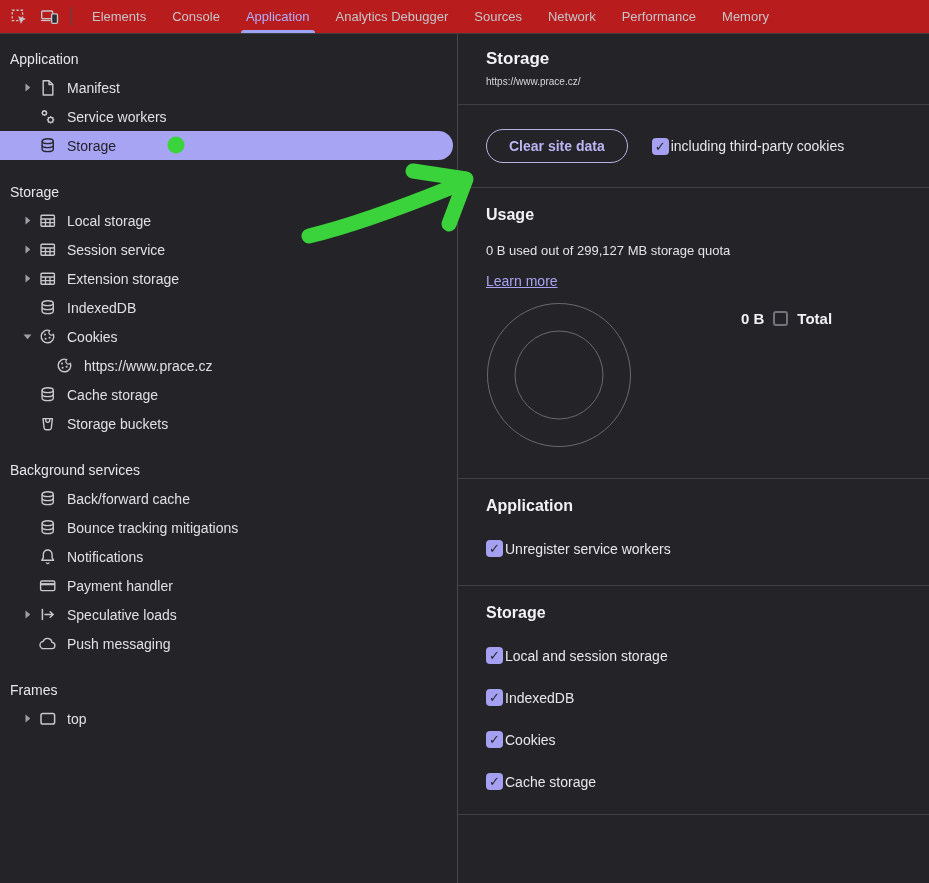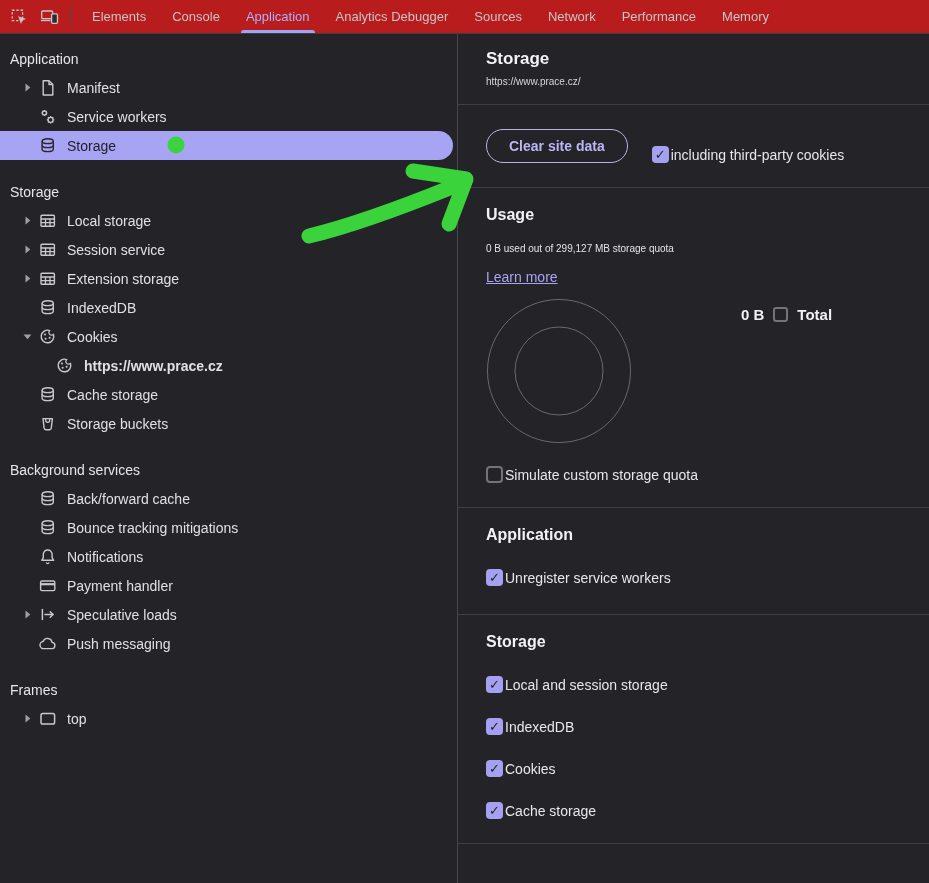--- a/index.html
+++ b/index.html
@@ -26,41 +26,41 @@
   
   .side-section{margin-bottom:17px;}
   .sec-title{height:29px;display:flex;align-items:center;padding-left:10px;
              font-size:14px;color:#e6e6e9;}
   .row{height:29px;display:flex;align-items:center;padding-left:16px;font-size:14px;
        color:#dfe0e3;cursor:default;}
   .row .arr{width:22px;height:19px;display:flex;align-items:center;justify-content:center;
             color:#9fa0a6;flex:none;}
   .row .ticon{width:20px;height:20px;margin-right:9px;color:#c8c8cd;flex:none;}
   .row .lbl{white-space:nowrap;}
-  .row.child{padding-left:55px;font-weight:bold;}
+  .row.child{padding-left:55px;}
   .row.selected{background:#a7a4f4;color:#1e1e24;border-radius:0 15px 15px 0;
                 margin-right:4px;}
   .row.selected .ticon{color:#26262b;}
   
   .main-header{padding:15px 28px 17px;border-bottom:1px solid #3e3e44;}
   .main-header h1{margin:0 0 7px;font-size:17px;font-weight:bold;color:#f4f4f6;}
   .origin{font-size:10px;color:#d6d6d9;}
-  .clear-bar{padding:24px 28px;border-bottom:1px solid #3e3e44;display:flex;align-items:flex-end;gap:24px;}
+  .clear-bar{padding:24px 28px;border-bottom:1px solid #3e3e44;display:flex;align-items:center;gap:24px;}
   .clear-btn{background:transparent;border:1px solid #b7b3e4;border-radius:17px;
              padding:8px 22px;font-size:14px;font-weight:bold;color:#bcb5f4;
              font-family:inherit;cursor:pointer;}
   .cbrow{display:flex;align-items:center;gap:2px;font-size:14px;color:#e7e7ea;}
   .cb{width:17px;height:17px;border-radius:4px;flex:none;box-sizing:border-box;
       display:flex;align-items:center;justify-content:center;}
   .cb.checked{background:#a5a0f1;color:#26262c;font-size:13px;font-weight:bold;line-height:1;}
   .cb.checked::after{content:"\2713";}
   .cb.unchecked{border:2px solid #73737b;background:transparent;}
   .section{padding:16px 28px 24px;border-bottom:1px solid #3e3e44;}
   .section h2{margin:2px 0 0;font-size:16px;font-weight:bold;color:#f2f2f4;}
-  .usage-summary{margin-top:19px;font-size:10px;color:#e3e3e6;}
+  .usage-summary{margin-top:19px;font-size:13px;color:#e3e3e6;}
   .learn-more{display:inline-block;margin-top:15px;font-size:14px;color:#a9a3f3;
               text-decoration:underline;cursor:pointer;}
   .donut-wrap{position:relative;height:152px;margin-top:12px;}
   .donut{position:absolute;left:0;top:0;color:#68686e;}
   .legend{position:absolute;left:255px;top:8px;display:flex;align-items:center;gap:9px;
           font-size:15px;font-weight:bold;color:#f1f1f3;}
   .legend .cb{width:15px;height:15px;border-radius:3px;}
   .simulate{margin-top:16px;}
   .section .cbrow.item{margin-top:25px;}
   .sec-app{padding-bottom:28px;}
@@ -399,24 +399,20 @@
         <svg class="donut" width="150" height="150">
           <circle cx="73" cy="73" r="71.5" fill="none" stroke="currentColor" stroke-width="1"></circle>
           <circle cx="73" cy="73" r="44" fill="none" stroke="currentColor" stroke-width="1"></circle>
         </svg>
         <div class="legend">
           <span>0 B</span>
           <span class="cb unchecked"></span>
           <span>Total</span>
         </div>
       </div>
-      <div class="cbrow simulate">
-        <span class="cb unchecked"></span>
-        <span>Simulate custom storage quota</span>
-      </div>
     </div>
 
     <div class="section sec-app">
       <h2>Application</h2>
       <div class="cbrow item">
         <span class="cb checked"></span>
         <span>Unregister service workers</span>
       </div>
     </div>
 

